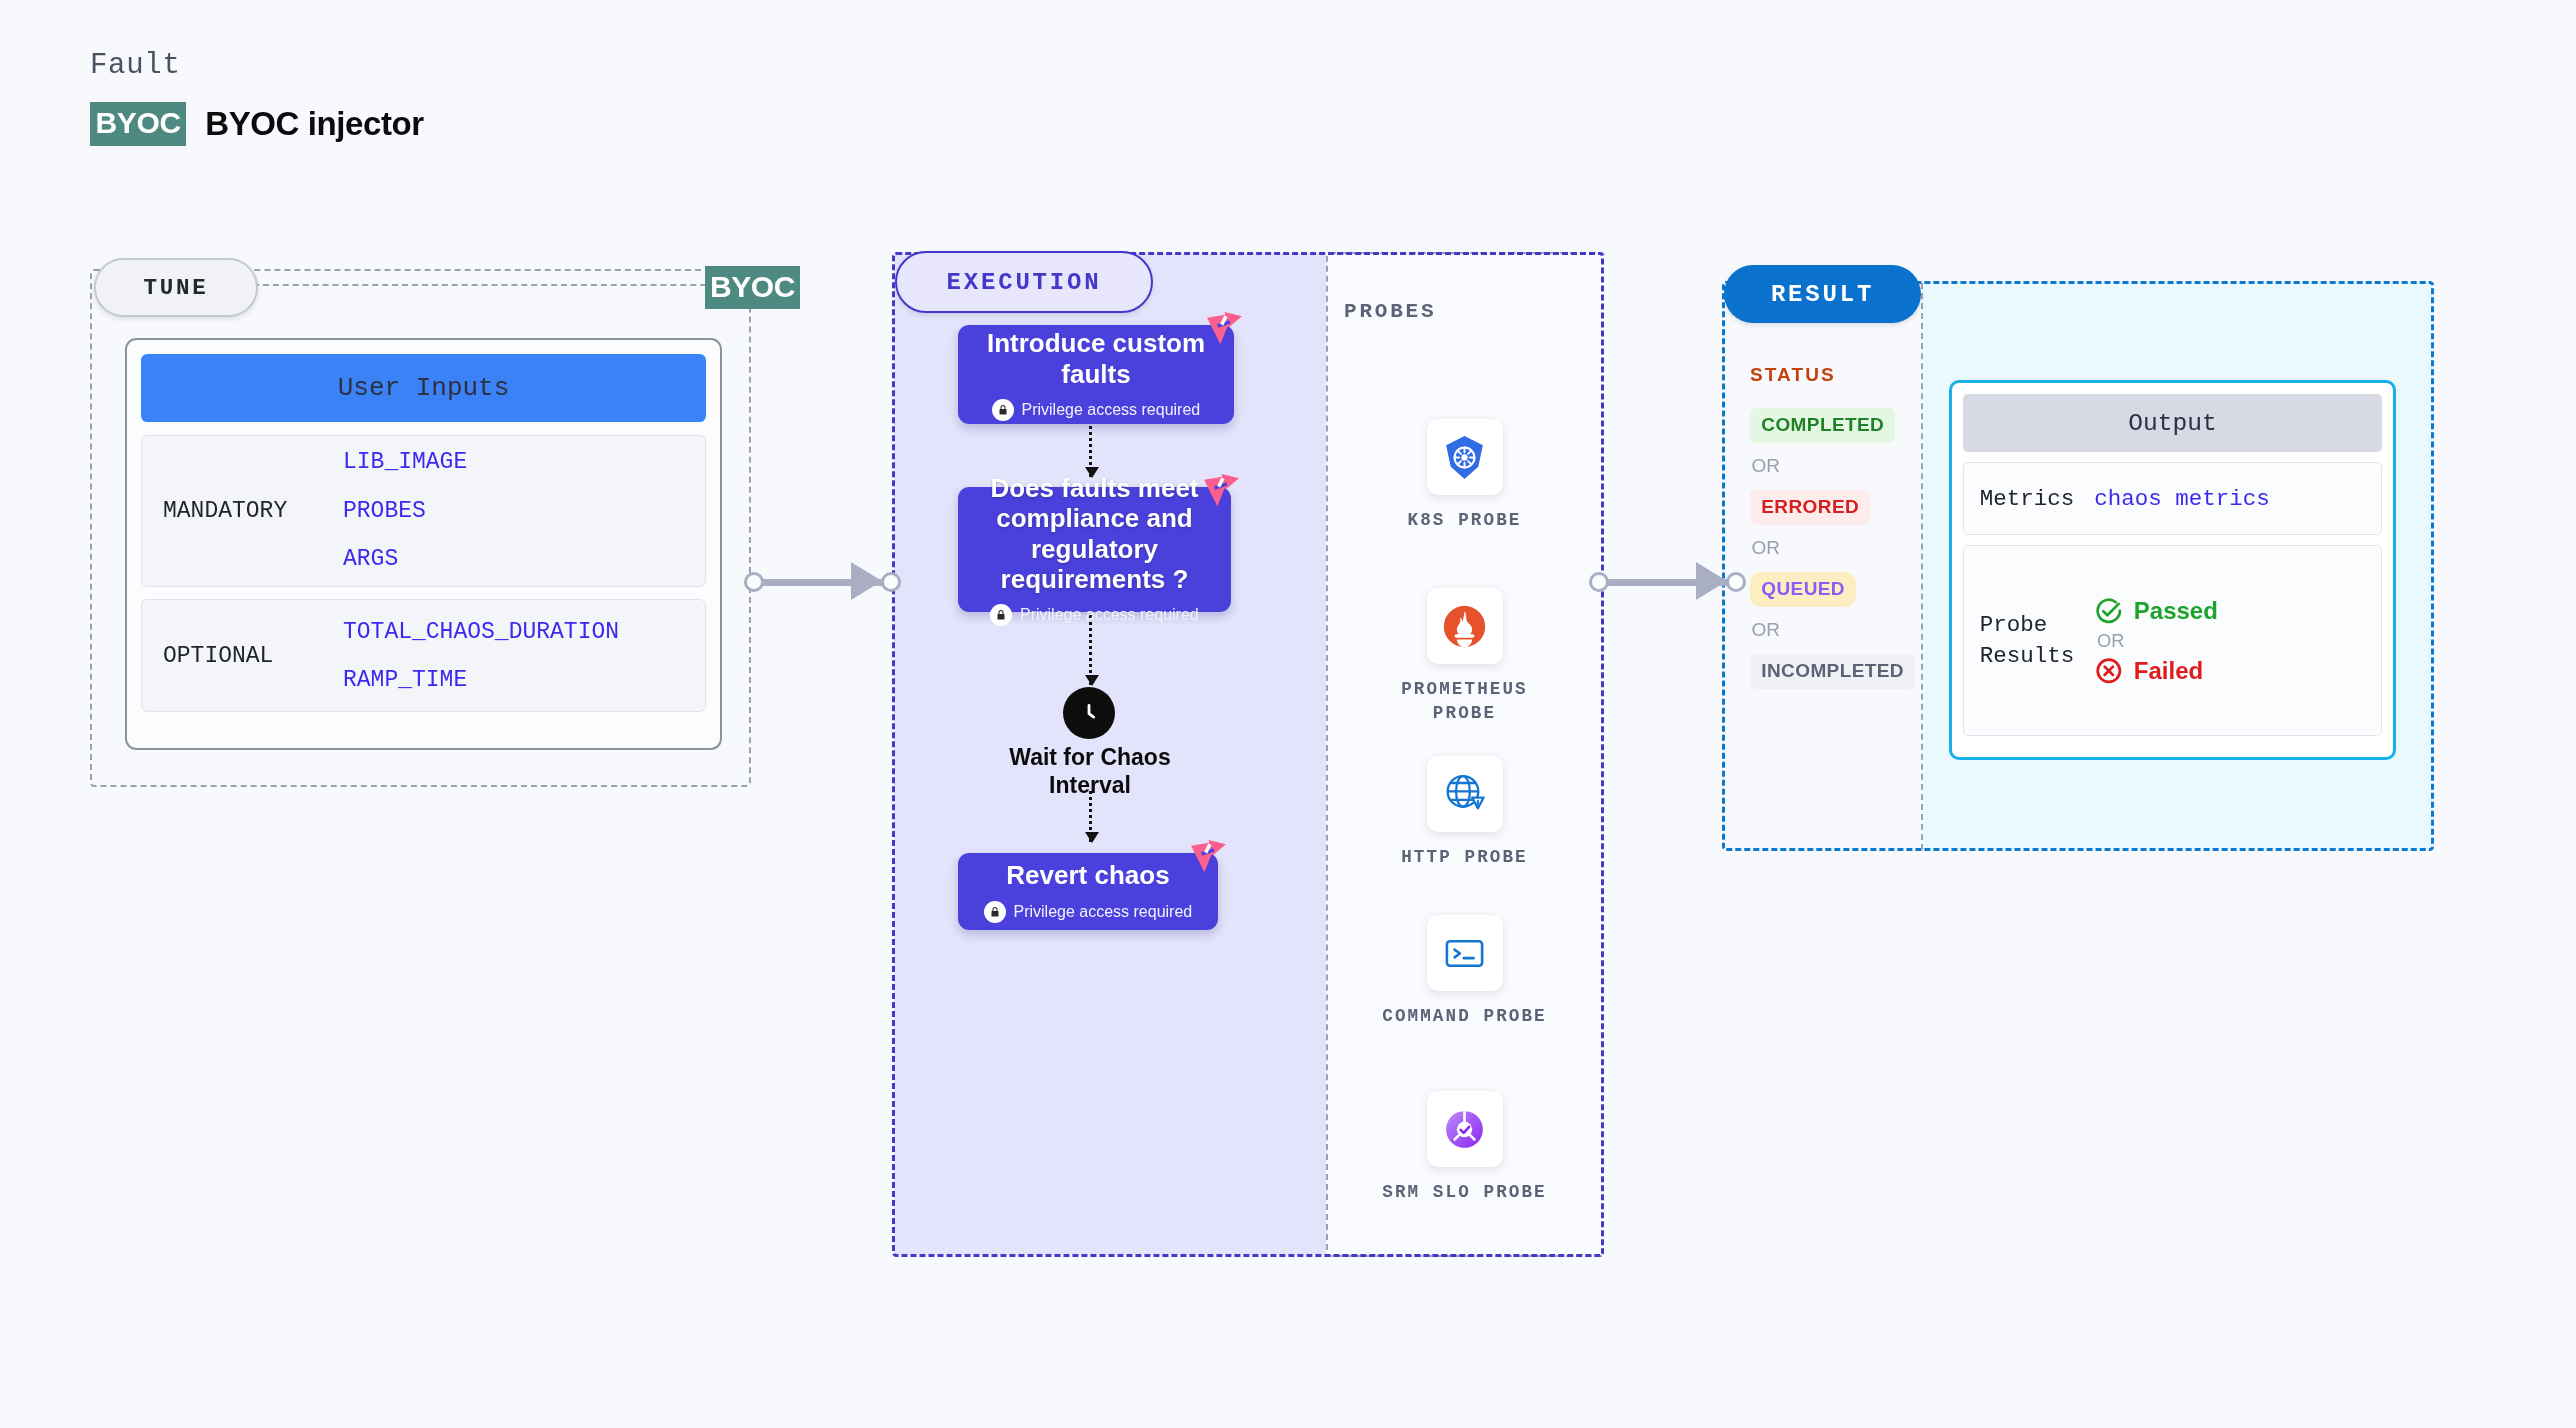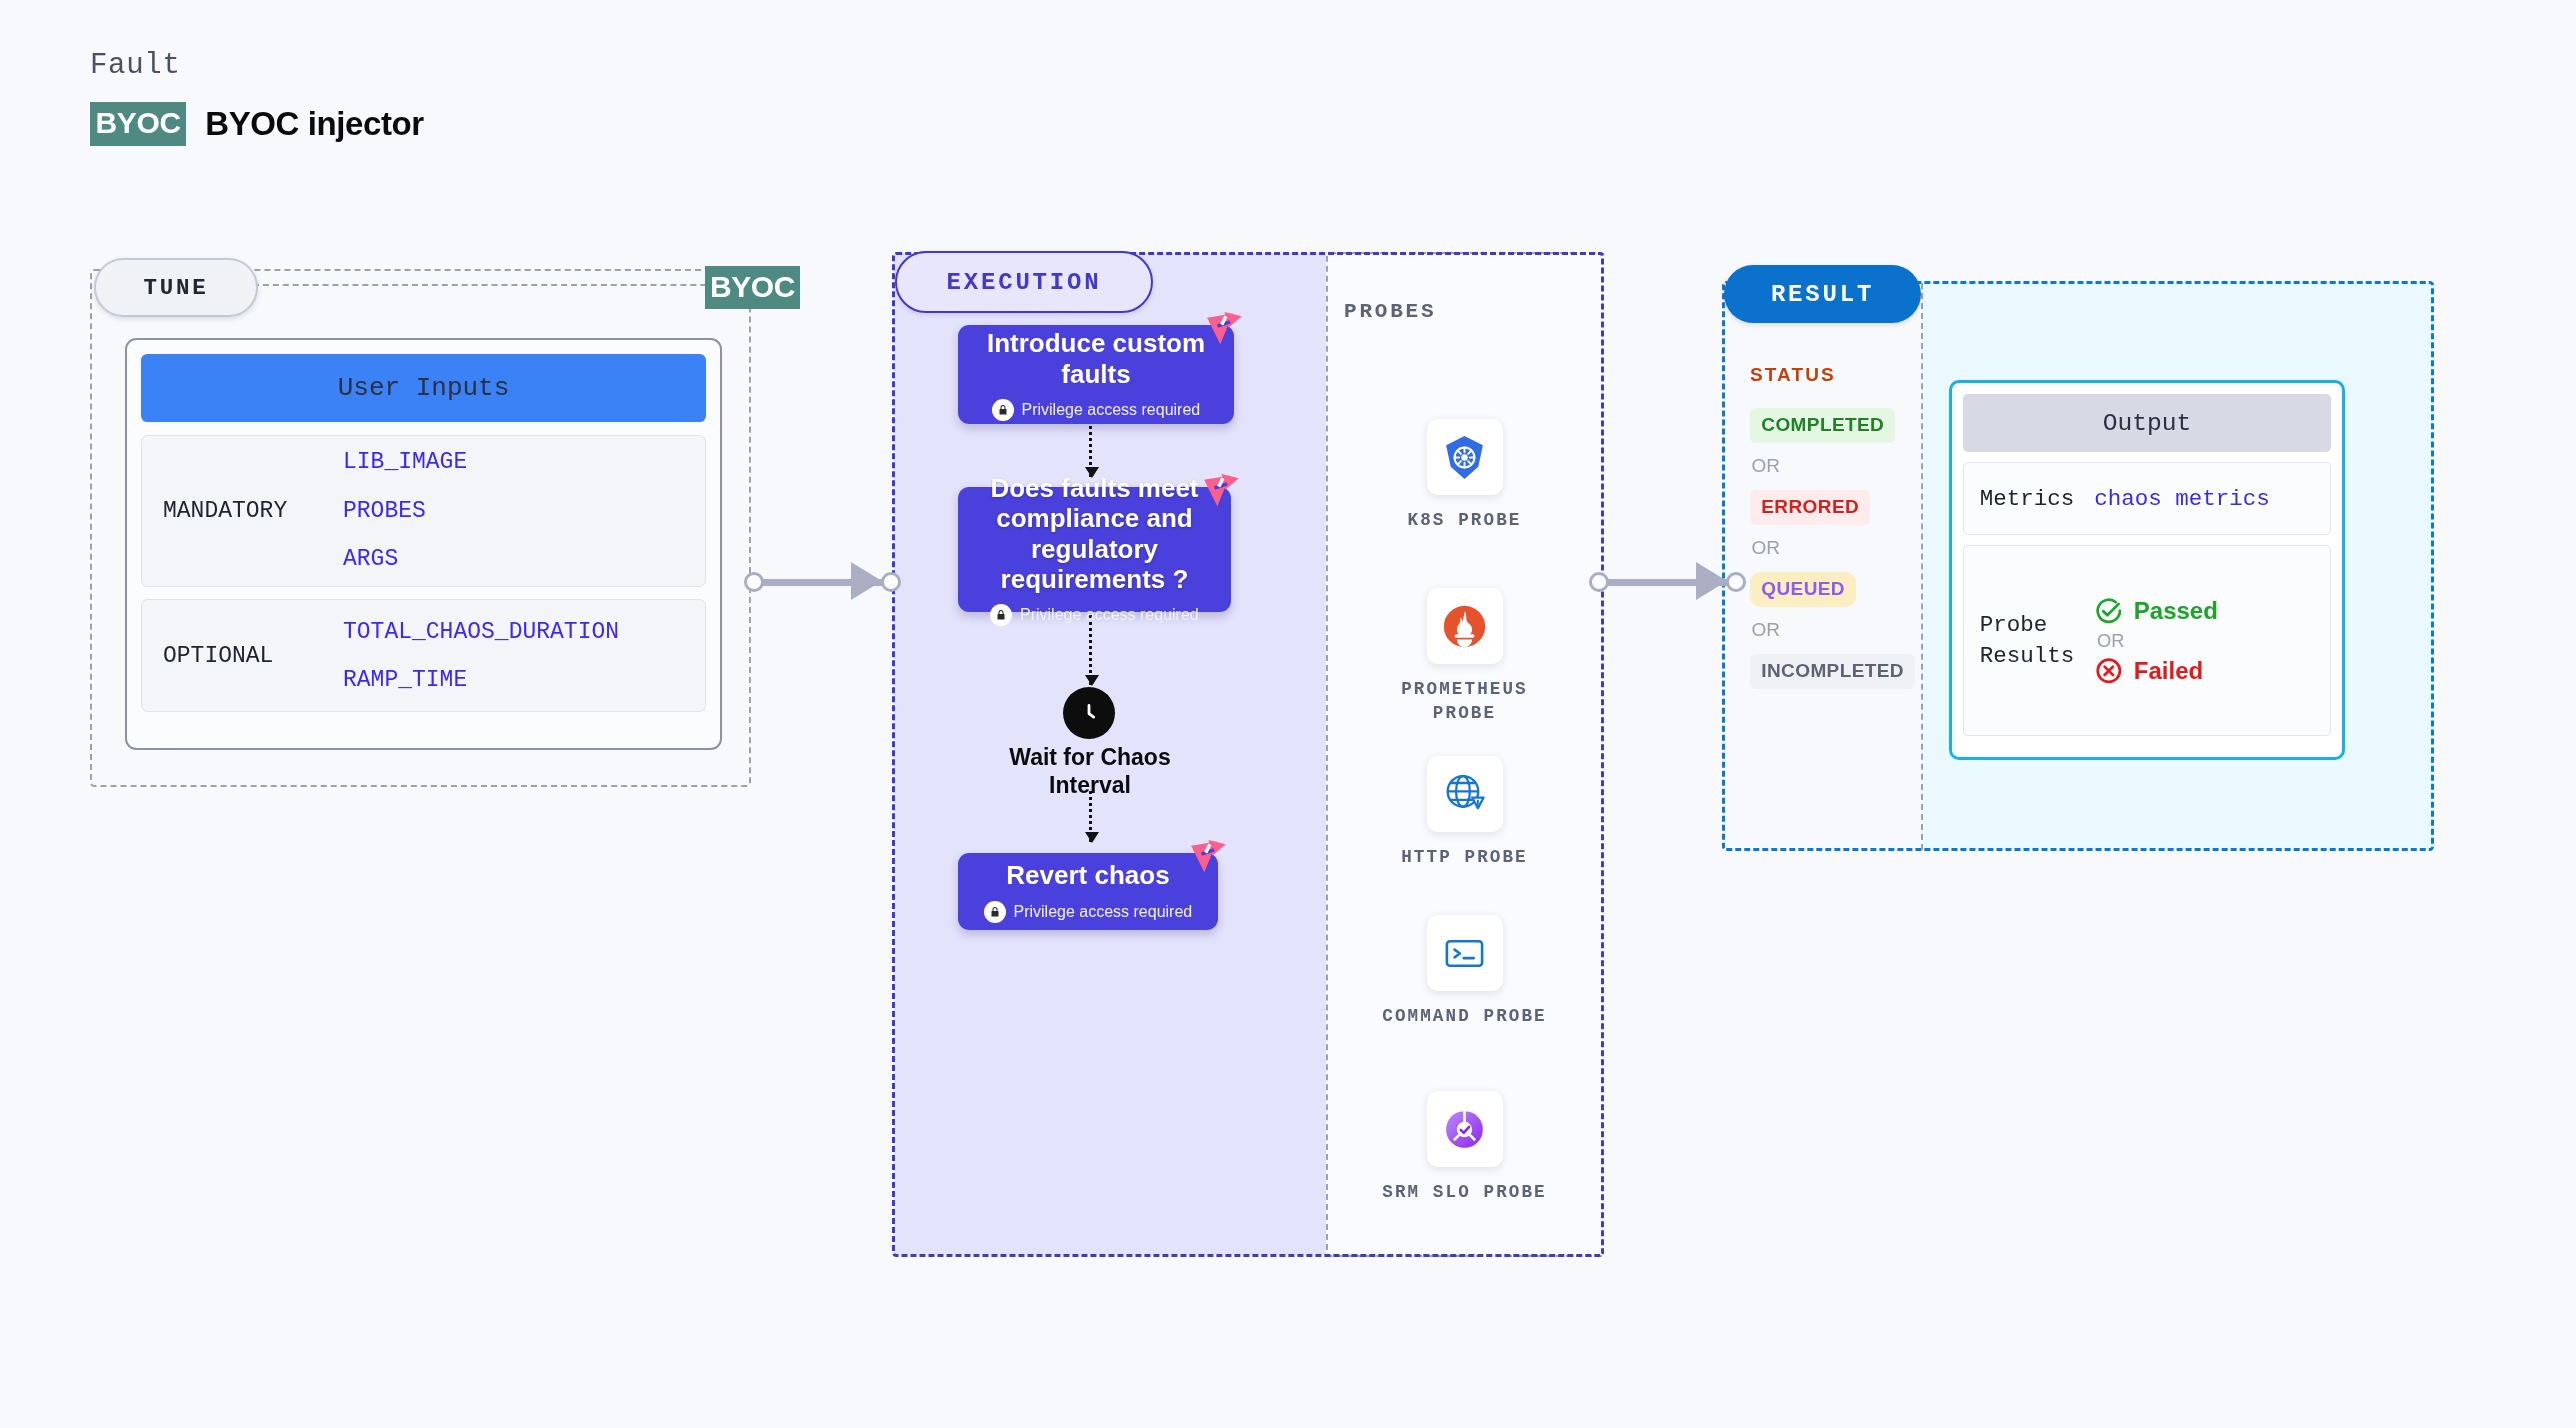--- a/index.html
+++ b/index.html
@@ -208,21 +208,21 @@
     font-size:19px;font-weight:bold;letter-spacing:2.1px;color:#c2410c;z-index:4;
   }
   .status-list{position:absolute;left:1750px;top:408px;z-index:4;}
   .status-badge{
     display:inline-block;border-radius:5.6px;padding:6.3px 11.3px;
     font-size:19px;font-weight:bold;letter-spacing:0.4px;
   }
   .or-text{font-size:19px;color:#9aa0ae;margin:12.7px 0 12.7px 1.4px;}
 
   #output-card{
-    position:absolute;left:1949px;top:380px;width:396px;height:380px;
+    position:absolute;left:1949px;top:380px;width:447px;height:380px;
     background:#ffffff;border:3.5px solid #17b0e8;border-radius:9.9px;
     box-sizing:border-box;padding:11.3px;z-index:5;
   }
   #output-header{
     height:58px;background:#d7d9e4;border-radius:4.9px;
     display:flex;align-items:center;justify-content:center;
     font-family:"Liberation Mono", monospace;font-size:24.6px;color:#2c3040;
   }
   #metrics-row{
     margin-top:9.9px;height:73px;background:#fbfcfe;border:1.4px solid #e2e5ec;

